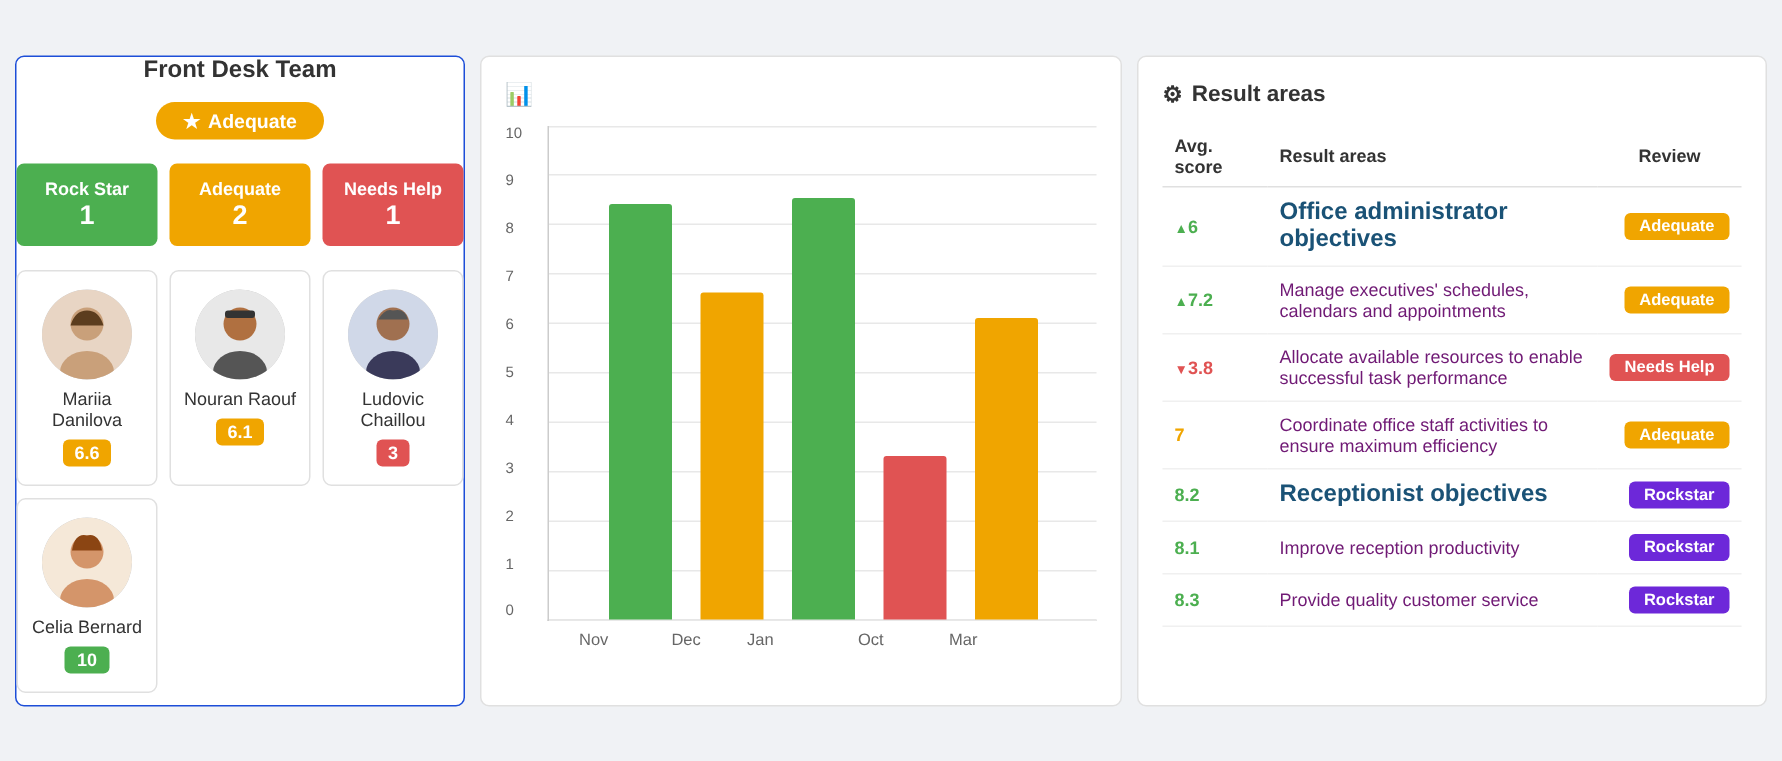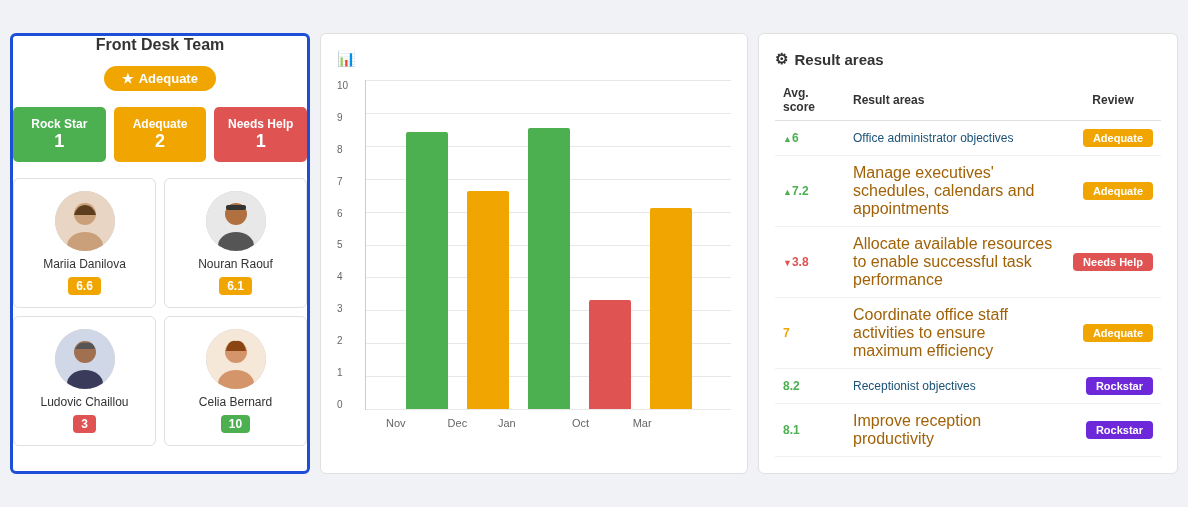--- a/index.html
+++ b/index.html
@@ -15,21 +15,21 @@
     .container {
       display: flex;
       gap: 10px;
       background: #f0f2f5;
       width: 1168px;
     }
 
     
     .left-panel {
       background: #fff;
-      border: 3px solid #1d4ed8;
+      border: 1px solid #1d4ed8;
       border-radius: 6px;
       width: 300px;
       min-width: 300px;
     }
     .panel-title {
       text-align: center;
       font-size: 16px;
       font-weight: bold;
       color: #333;
       margin-bottom: 12px;
@@ -65,21 +65,21 @@
       font-weight: bold;
     }
     .stat-box .stat-label { font-size: 12px; }
     .stat-box .stat-num { font-size: 18px; font-weight: bold; }
     .stat-green { background: #4caf50; }
     .stat-orange { background: #f0a500; }
     .stat-red { background: #e05353; }
 
     .avatars-grid {
       display: grid;
-      grid-template-columns: 1fr 1fr;
+      grid-template-columns: 1fr 1fr 1fr;
       gap: 8px;
     }
     .avatar-card {
       border: 1px solid #e0e0e0;
       border-radius: 6px;
       padding: 12px 8px;
       display: flex;
       flex-direction: column;
       align-items: center;
       gap: 6px;
@@ -166,22 +166,22 @@
     }
     .avg-score-cell {
       font-weight: bold;
       white-space: nowrap;
       width: 70px;
     }
     .score-up { color: #4caf50; }
     .score-down { color: #e05353; }
     .score-neutral { color: #f0a500; }
     .score-green-bold { color: #4caf50; font-weight: bold; }
-    .area-link { color: #a16207; text-decoration: none; font-size: 16px; }
-    .area-bold { color: #1a5276; font-weight: normal; font-size: 12px; }
+    .area-link { color: #701a75; text-decoration: none; font-size: 12px; }
+    .area-bold { color: #1a5276; font-weight: bold; font-size: 16px; }
     .review-badge {
       border-radius: 4px;
       color: #fff;
       padding: 3px 10px;
       font-size: 11px;
       font-weight: bold;
       white-space: nowrap;
       display: inline-block;
     }
     .review-adequate { background: #f0a500; }
@@ -385,17 +385,24 @@
           <td><span class="area-bold">Receptionist objectives</span></td>
           <td style="text-align:right;"><span class="review-badge review-rockstar">Rockstar</span></td>
         </tr>
         <tr>
           <td class="avg-score-cell score-green-bold">
             <span>8.1</span>
           </td>
           <td><span class="area-link">Improve reception productivity</span></td>
           <td style="text-align:right;"><span class="review-badge review-rockstar">Rockstar</span></td>
         </tr>
+        <tr>
+          <td class="avg-score-cell score-green-bold">
+            <span>8.3</span>
+          </td>
+          <td><span class="area-link">Provide quality customer service</span></td>
+          <td style="text-align:right;"><span class="review-badge review-rockstar">Rockstar</span></td>
+        </tr>
       </tbody>
     </table>
   </div>
 
 </div>
 
 </body></html>

